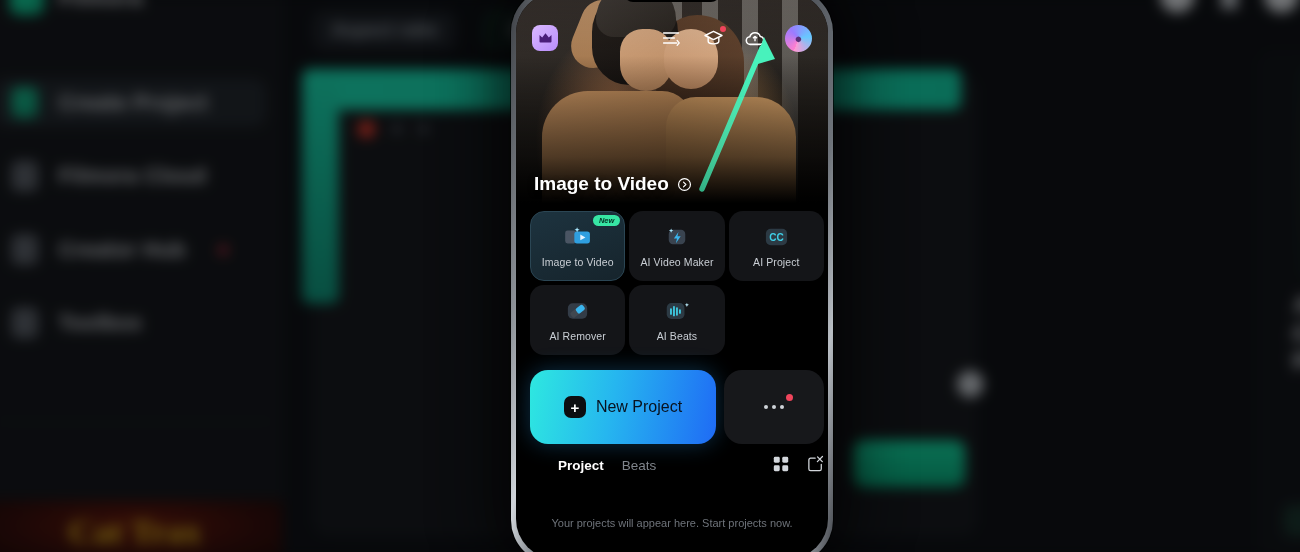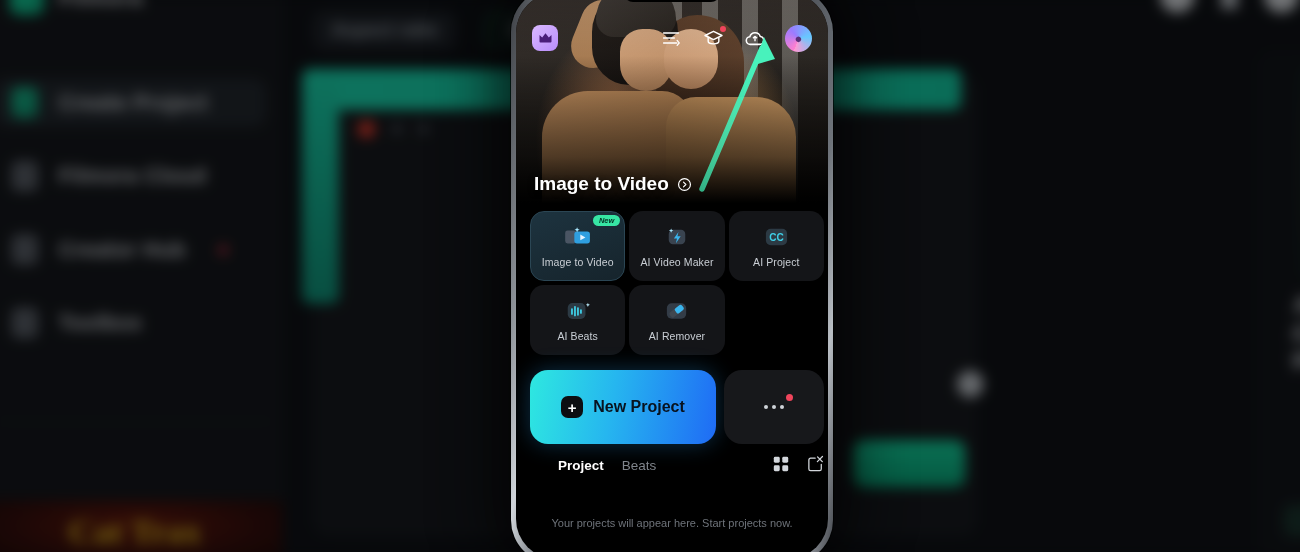--- a/index.html
+++ b/index.html
@@ -311,21 +311,21 @@
     flex: 1; border-radius: 18px;
     background: linear-gradient(100deg,#2ee8e0 0%,#26b6ef 44%,#1f6bf5 100%);
     display: flex; align-items: center; justify-content: center; gap: 10px;
     box-shadow: 0 0 22px rgba(40,160,240,.30);
   }
   .np-plus {
     width: 22px; height: 22px; border-radius: 7px; background: #0c0e11;
     display: flex; align-items: center; justify-content: center;
     color: #fff; font-size: 15px; line-height: 1; font-weight: 700;
   }
-  .np-lab { font-size: 16px; font-weight: 700; color: #08121f; }
+  .np-lab { font-size: 16px; font-weight: 400; color: #08121f; }
   .np-more {
     width: 100px; border-radius: 18px; background: #17181b;
     position: relative;
     display: flex; align-items: center; justify-content: center; gap: 4px;
   }
   .np-more i {
     display: block; width: 4px; height: 4px; border-radius: 50%; background: #cfd4d9;
   }
   .np-more .rdot {
     position: absolute; left: 62px; top: 24px;
@@ -536,45 +536,45 @@
             <svg width="27" height="22" viewBox="0 0 28 22">
               <rect x="3" y="2.5" width="22" height="17" rx="5" fill="#2c3a44"></rect>
               <text x="14" y="15" text-anchor="middle" font-family="Liberation Sans, sans-serif" font-size="10.5" font-weight="700" fill="#3fd0e8">CC</text>
             </svg>
           </span>
           <span class="tool-lab">AI Project</span>
         </div>
 
         <div class="tool">
           <span class="tool-ic">
+            <svg width="27" height="22" viewBox="0 0 28 22">
+              <rect x="4" y="3" width="20" height="16" rx="5" fill="#333c47"></rect>
+              <g transform="rotate(-38 14 11)">
+                <rect x="6" y="8" width="16" height="6.4" rx="2" fill="#40474f"></rect>
+                <rect x="13" y="8" width="9" height="6.4" rx="2" fill="#3ab5ee"></rect>
+              </g>
+            </svg>
+          </span>
+          <span class="tool-lab">AI Remover</span>
+        </div>
+
+        <div class="tool">
+          <span class="tool-ic">
             <svg width="28" height="22" viewBox="0 0 30 22">
               <rect x="4" y="2.5" width="19" height="17" rx="5" fill="#2c3a44"></rect>
               <g fill="#3fd0e8">
                 <rect x="7.6" y="8" width="1.9" height="7" rx=".9"></rect>
                 <rect x="10.8" y="5.6" width="1.9" height="11" rx=".9"></rect>
                 <rect x="14" y="7" width="1.9" height="9" rx=".9"></rect>
                 <rect x="17.2" y="9" width="1.9" height="5" rx=".9"></rect>
               </g>
               <path d="M25.6 2.2l.6 1.6 1.6.6-1.6.6-.6 1.6-.6-1.6-1.6-.6 1.6-.6z" fill="#bdefff"></path>
             </svg>
           </span>
           <span class="tool-lab">AI Beats</span>
-        </div>
-
-        <div class="tool">
-          <span class="tool-ic">
-            <svg width="27" height="22" viewBox="0 0 28 22">
-              <rect x="4" y="3" width="20" height="16" rx="5" fill="#333c47"></rect>
-              <g transform="rotate(-38 14 11)">
-                <rect x="6" y="8" width="16" height="6.4" rx="2" fill="#40474f"></rect>
-                <rect x="13" y="8" width="9" height="6.4" rx="2" fill="#3ab5ee"></rect>
-              </g>
-            </svg>
-          </span>
-          <span class="tool-lab">AI Remover</span>
         </div>
       </div>
 
       <div class="np-row">
         <div class="np-btn">
           <span class="np-plus">+</span>
           <span class="np-lab">New Project</span>
         </div>
         <div class="np-more">
           <i></i>

